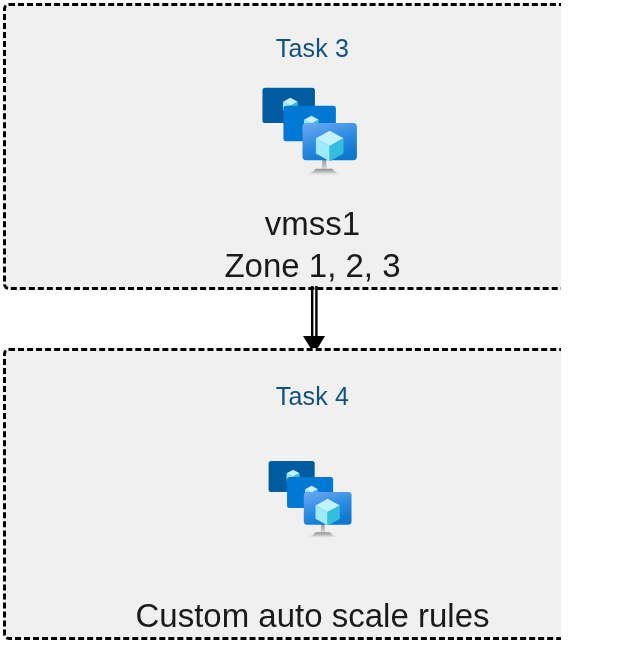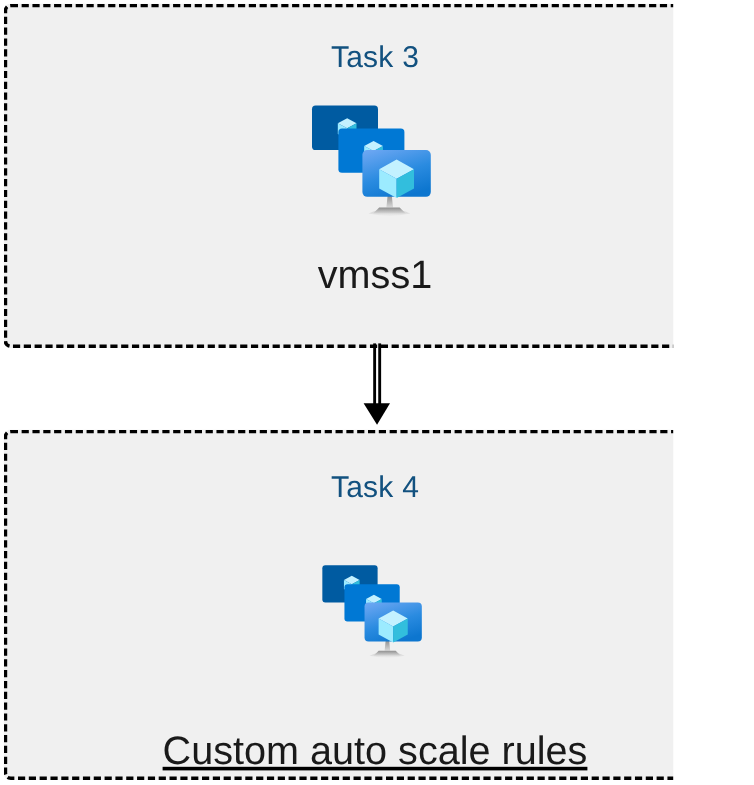--- a/index.html
+++ b/index.html
@@ -32,21 +32,21 @@
     align-items: center;
   }
   .panel--top {
     left: 3px;
     top: 3px;
     width: 619px;
     height: 287px;
   }
   .panel--bottom {
     left: 3px;
-    top: 358px;
+    top: 348px;
     width: 619px;
     height: 292px;
     gap: 24px;
   }
 
   .panel-title {
     color: #12517f;
     font-size: 25px;
     line-height: 1;
     font-weight: 400;
@@ -58,21 +58,21 @@
 
   .panel-caption {
     color: #1a1a1a;
     font-size: 33px;
     line-height: 1.27;
     font-weight: 400;
     text-align: center;
     white-space: pre;
   }
   .panel--top .caption-block { margin-top: 22px; }
-  .panel--bottom .caption-block { margin-top: 28px; text-decoration: underline; }
+  .panel--bottom .caption-block { margin-top: 28px; }
 
   
   .vmss-icon {
     display: block;
   }
   .panel--top .vmss-icon { margin-top: 21px; }
   .panel--bottom .vmss-icon { margin-top: 23px; }
 
   
   .connector {
@@ -131,20 +131,21 @@
       <rect x="48" y="43" width="57" height="39" rx="4" fill="url(#frontMon1)"></rect>
       <g transform="translate(62,51)">
         <path d="M0 8 L14.5 0 L29 8 L14.5 16 Z" fill="#c3f1ff"></path>
         <path d="M0 8 L14.5 16 L14.5 32 L0 24 Z" fill="#9cebff"></path>
         <path d="M29 8 L14.5 16 L14.5 32 L29 24 Z" fill="#32bedd"></path>
       </g>
     </svg>
 
     <div class="caption-block">
       <div class="panel-caption">vmss1</div>
+      <div class="panel-caption">Zone 1, 2, 3</div>
     </div>
   </div>
 
   <svg class="connector" viewBox="0 0 32 72" aria-hidden="true">
 
     <rect x="13" y="0" width="2.4" height="54" fill="#000000"></rect>
     <rect x="17.2" y="0" width="2.4" height="54" fill="#000000"></rect>
 
     <path d="M5 50 L27 50 L16.2 68 Z" fill="#000000"></path>
   </svg>

